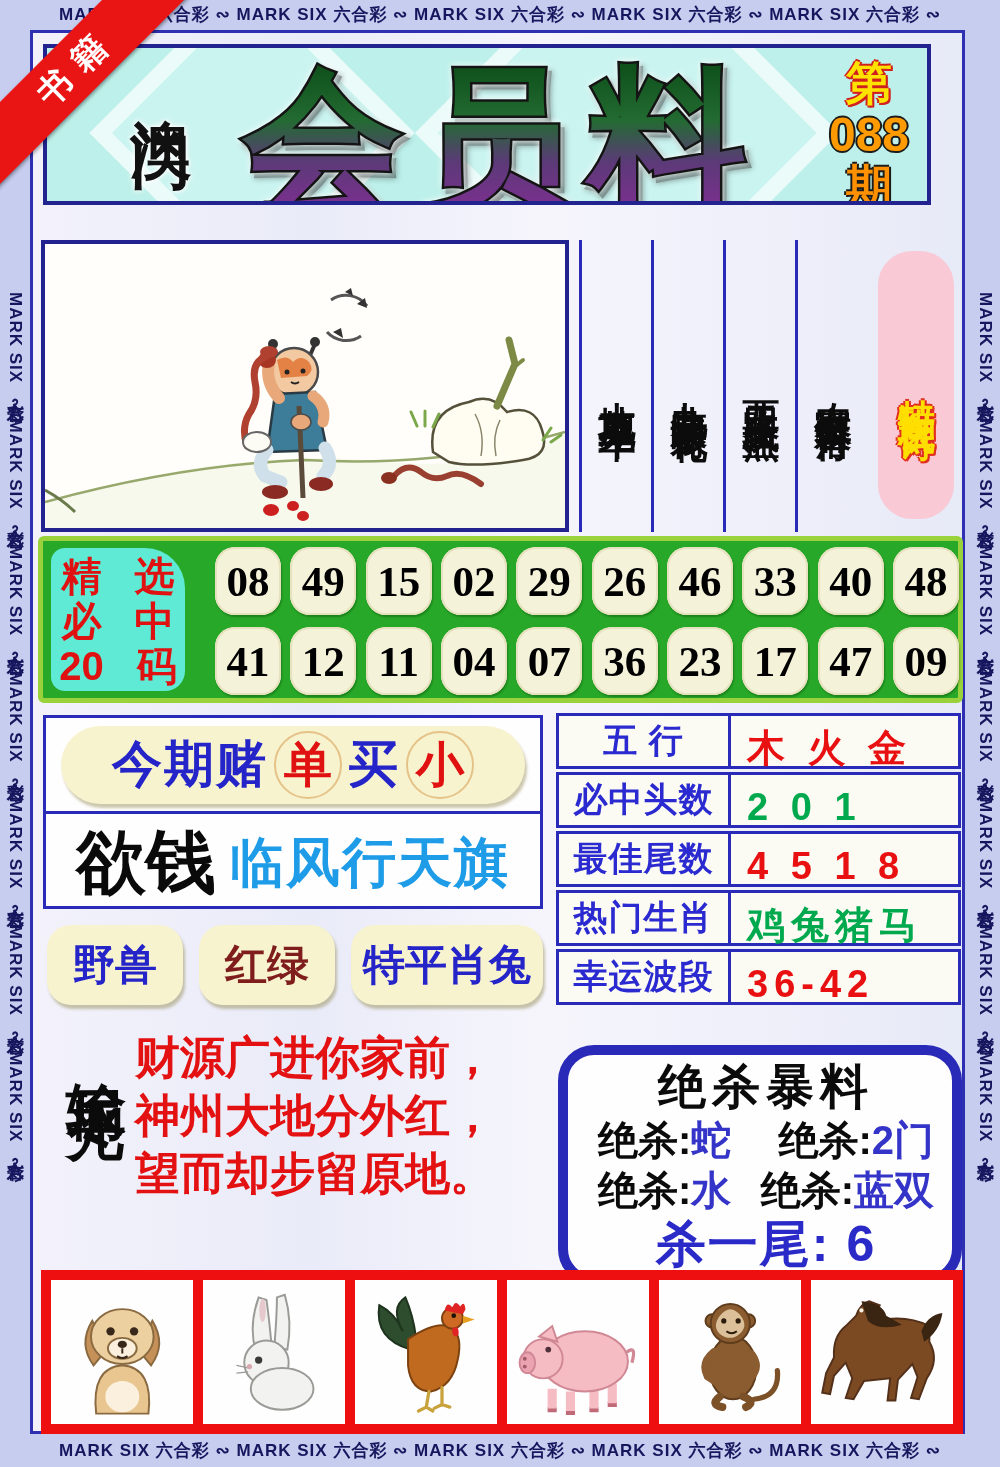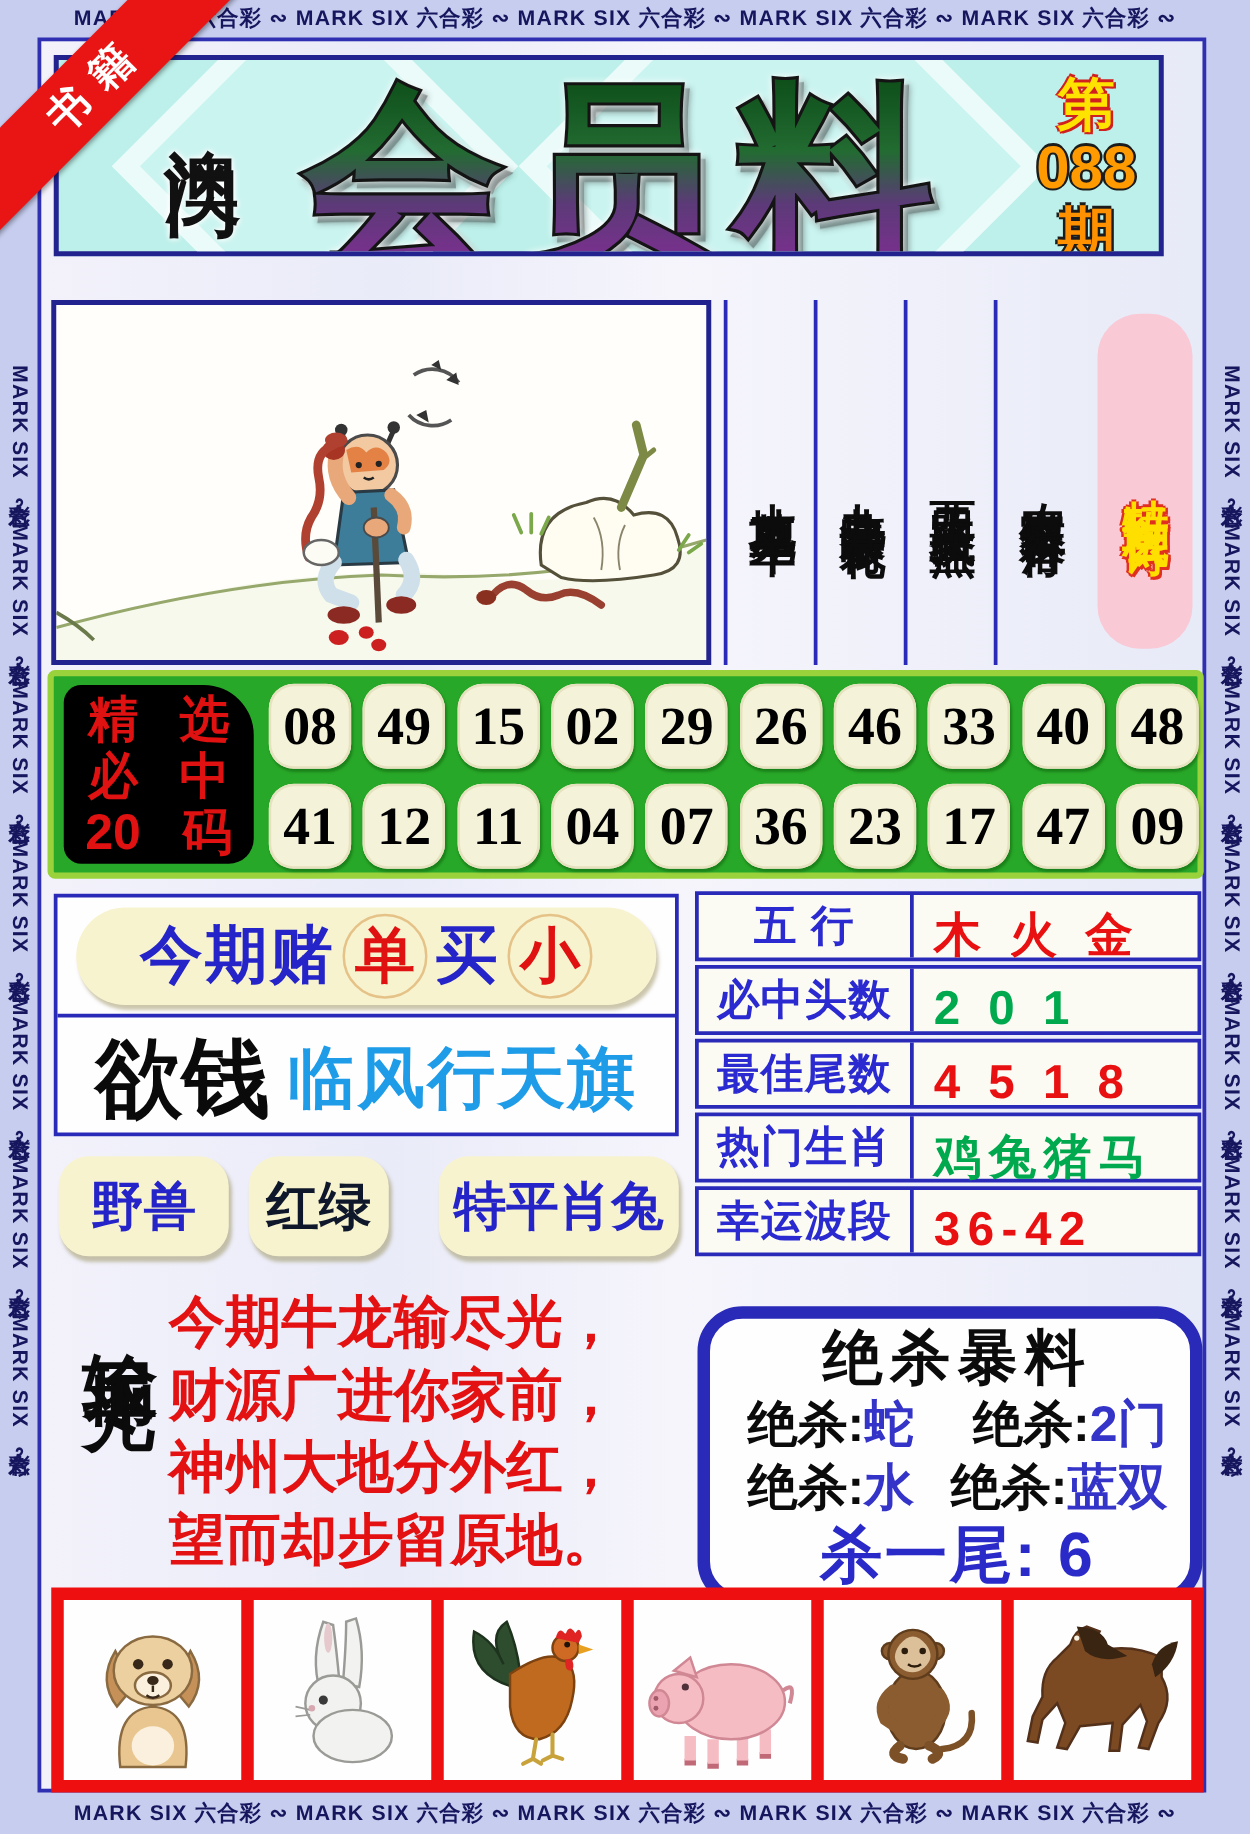--- a/index.html
+++ b/index.html
@@ -60,22 +60,22 @@
               justify-content:center; }
   .mystic-badge { position:absolute; left:845px; top:218px; width:76px; height:268px;
                   background:#f9c9d6; border-radius:34px; display:flex; align-items:center;
                   justify-content:center; writing-mode:vertical-rl; font-size:37px;
                   font-weight:bold; letter-spacing:6px; color:#ffdf00;
                   text-shadow:-2px 0 #e03020,2px 0 #e03020,0 -2px #e03020,0 2px #e03020,2px 2px #e03020; }
 
   
   .picks { position:absolute; left:5px; top:503px; width:925px; height:167px;
            background:#28a828; border:5px solid #9ad23c; border-radius:6px; }
-  .picks-label { position:absolute; left:8px; top:7px; width:152px; height:143px;
-                 background:#000000; border-radius:14px 40px 20px 14px; padding-top:6px;
+  .picks-label { position:absolute; left:8px; top:7px; width:134px; height:143px;
+                 background:#5eead4; border-radius:14px 40px 20px 14px; padding-top:6px;
                  text-align:center; color:#e01111; font-weight:bold; font-size:40px;
                  line-height:45px; word-spacing:22px; }
   .picks-grid { position:absolute; left:172px; top:6px; width:744px; height:148px;
                 display:flex; flex-direction:column; justify-content:space-between; }
   .picks-row { display:flex; justify-content:space-between; }
   .pick-pill { width:66px; height:68px; background:#f5f2da; border-radius:20px;
                font-family:"Liberation Serif", serif; font-weight:bold; font-size:43px;
                color:#000000; display:flex; align-items:center; justify-content:center;
                box-shadow:inset 0 0 0 2px #e6e2bf, 1px 2px 2px rgba(0,60,0,.35); }
 
@@ -94,21 +94,21 @@
                 display:flex; align-items:center; justify-content:center; }
   .bets-row2 { position:absolute; left:0; top:99px; width:100%; height:92px;
                display:flex; align-items:center; justify-content:center; gap:14px; }
   .money-label { font-size:70px; font-weight:bold; color:#0a0a0a; }
   .money-value { font-size:54px; font-weight:bold; color:#1e9ce8; letter-spacing:2px; }
   .tag-row { position:absolute; left:10px; top:892px; width:500px; height:84px; }
   .tag-pill { position:absolute; height:80px; background:#f8f3cf; border-radius:24px;
               box-shadow:2px 4px 3px rgba(140,130,70,.45); display:flex; align-items:center;
               justify-content:center; font-size:42px; font-weight:bold; }
   .tag-1 { left:4px; width:136px; color:#2424c8; }
-  .tag-2 { left:156px; width:112px; color:#0f172a; }
+  .tag-2 { left:156px; width:136px; color:#7f1d1d; }
   .tag-3 { left:308px; width:192px; color:#2424c8; }
 
   
   .stats { position:absolute; left:523px; top:680px; width:405px; }
   .stat-row { height:56px; margin-bottom:3px; border:3px solid #2a2ab8; background:#fbfbf3;
               display:flex; }
   .stat-label { width:172px; border-right:3px solid #2a2ab8; color:#2a2ad0; font-weight:bold;
                 font-size:34px; display:flex; align-items:center; justify-content:center;
                 letter-spacing:1px; }
   .stat-value { flex:1; font-weight:bold; font-size:38px; display:flex; align-items:center;
@@ -306,21 +306,20 @@
           <div class="stat-value tone-green">鸡兔猪马</div>
         </div>
         <div class="stat-row">
           <div class="stat-label">幸运波段</div>
           <div class="stat-value tone-red">36-42</div>
         </div>
       </div>
 
     <div class="lose-title">输尽光</div>
     <div class="lose-poem">
-        <div class="lose-line">今期牛龙输尽光，</div>
         <div class="lose-line">财源广进你家前，</div>
         <div class="lose-line">神州大地分外红，</div>
         <div class="lose-line">望而却步留原地。</div>
       </div>
 
     <div class="kill-box">
       <div class="kill-title">绝杀暴料</div>
       <div id="kill-rows">
           <div class="kill-row">
             <span class="kill-item"><span class="lbl">绝杀:</span><span class="val">蛇</span></span>

